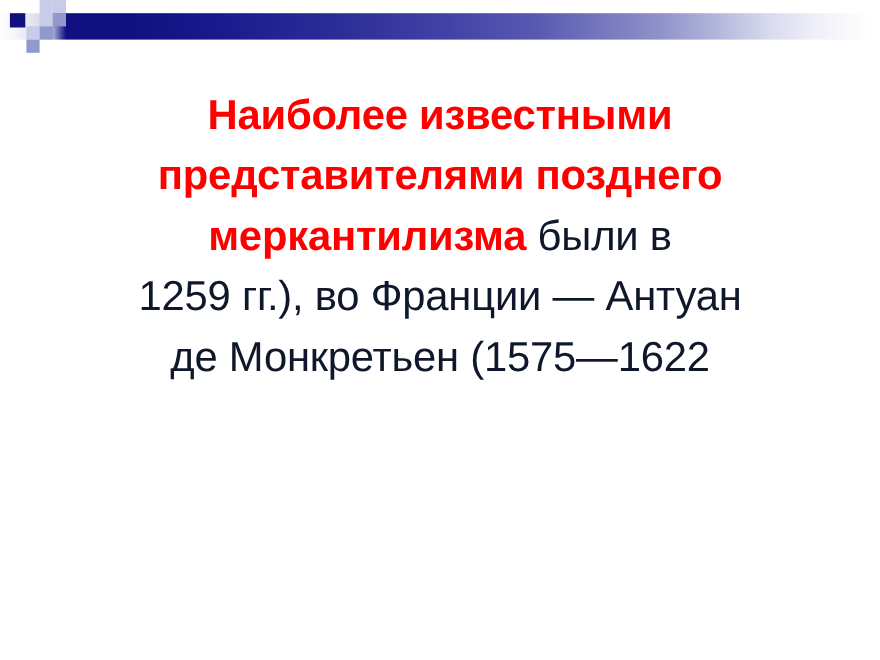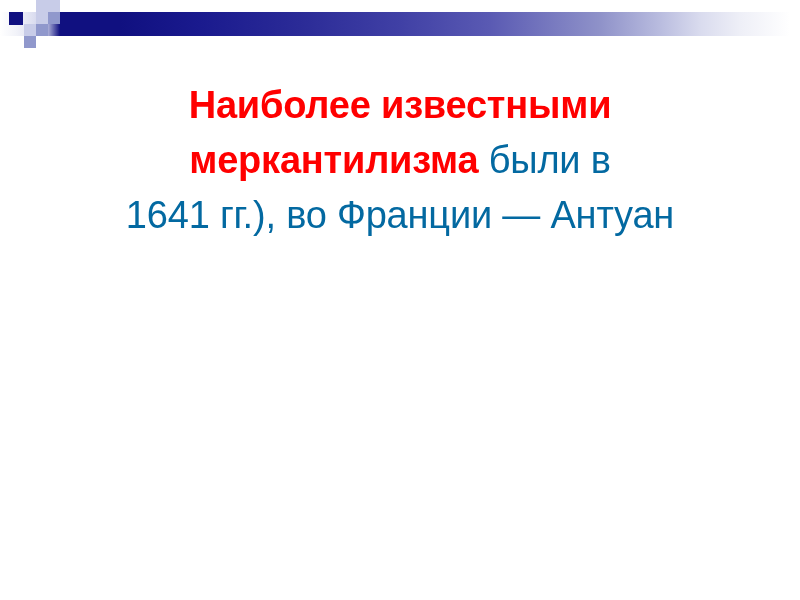--- a/index.html
+++ b/index.html
@@ -70,21 +70,21 @@
     line-height: 55px;
     color: #000000;
     white-space: pre;
     letter-spacing: -0.2px;
   }
   .em-red {
     color: #ff0000;
     font-weight: bold;
   }
   .plain {
-    color: #0369a1;
+    color: #0f172a;
     font-weight: normal;
   }
 </style>
 </head>
 <body>
 
 <div id="slide-header">
 
   <div id="header-bar"></div>
 
@@ -98,21 +98,23 @@
   <div class="tile tile-light" style="left:24px; top:24px; width:12px; height:12px;"></div>
   <div class="tile tile-mid" style="left:36px; top:24px; width:12px; height:12px;"></div>
 
   <div class="tile tile-mid" style="left:24px; top:36px; width:12px; height:12px;"></div>
 </div>
 
 <div id="slide-body">
 
   <div class="line"><span class="em-red">Наиболее известными</span><span class="plain"></span></div>
 
+  <div class="line"><span class="em-red">представителями позднего</span><span class="plain"></span></div>
 
   <div class="line"><span class="em-red">меркантилизма</span><span class="plain"> были в</span></div>
 
 
-  <div class="line"><span class="em-red"></span><span class="plain">1641 гг.), во Франции — Антуан</span></div>
+  <div class="line"><span class="em-red"></span><span class="plain">1259 гг.), во Франции — Антуан</span></div>
 
+  <div class="line"><span class="em-red"></span><span class="plain">де Монкретьен (1575—1622</span></div>
 
 
 </div>
 
 </body></html>

